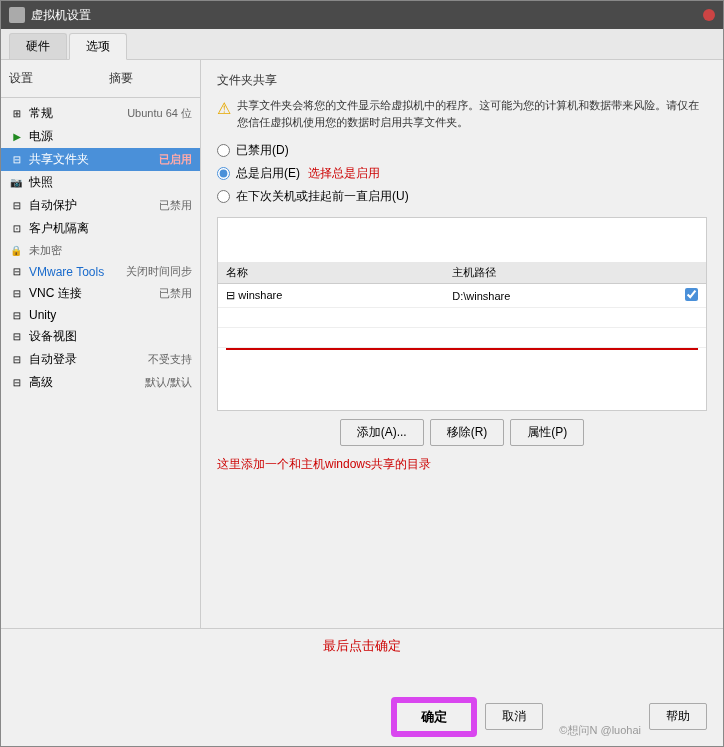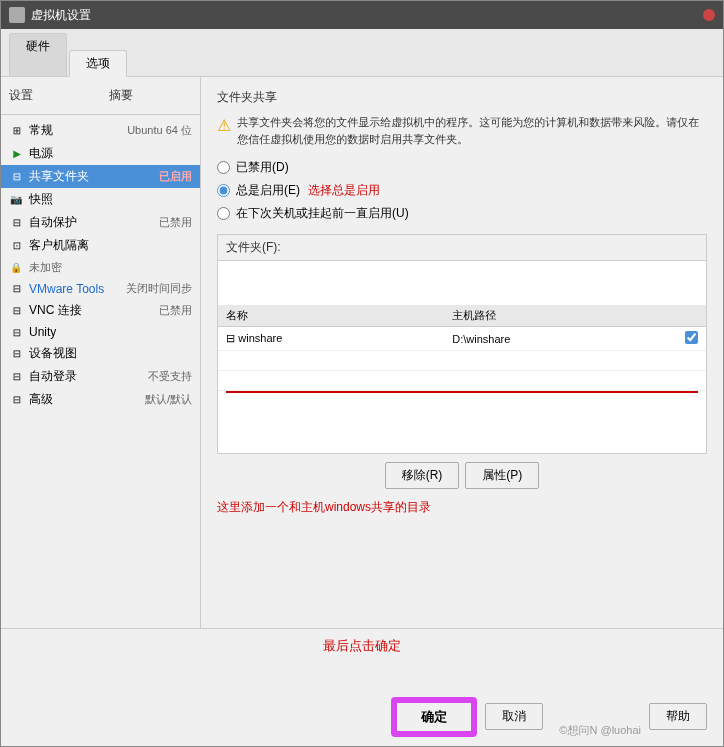--- a/index.html
+++ b/index.html
@@ -66,21 +66,20 @@
       background: #d8d8d8;
       cursor: pointer;
       font-size: 12px;
       margin-right: 2px;
       border-radius: 3px 3px 0 0;
     }
     .tab.active {
       background: #f0f0f0;
       border-bottom: 1px solid #f0f0f0;
       margin-bottom: -1px;
-      margin-top: 17px;
     }
     .content-area {
       display: flex;
       flex: 1;
       overflow: hidden;
     }
     
     .left-panel {
       width: 200px;
       flex-shrink: 0;
@@ -376,21 +375,20 @@
           <span style="color:#cc0000; font-size:12px; margin-left:8px;">选择总是启用</span>
         </div>
 
         <div class="radio-item">
           <input type="radio" name="share-mode" style="">
           <span class="radio-label">在下次关机或挂起前一直启用(U)</span>
         </div>
       </div>
 
       <div class="folders-section">
-        <div class="folders-title">文件夹(F):</div>
         <table class="folders-table">
           <thead>
             <tr>
               <th>名称</th>
               <th>主机路径</th>
               <th style="width:30px;"></th>
             </tr>
           </thead>
           <tbody>
             <tr class="folder-row">
@@ -411,20 +409,21 @@
             <tr class="table-empty-rows">
                 <td colspan="3"></td>
               </tr>
           </tbody>
         </table>
         <span class="red-underline"></span>
         <div style="height:60px;"></div>
       </div>
 
       <div class="button-row">
+        <button class="btn">添加(A)...</button>
         <button class="btn">移除(R)</button>
         <button class="btn">属性(P)</button>
       </div>
 
       <span class="annotation-text">这里添加一个和主机windows共享的目录</span>
     </div>
   </div>
 
   <div class="bottom-area">
     <div class="bottom-annotation">最后点击确定</div>

